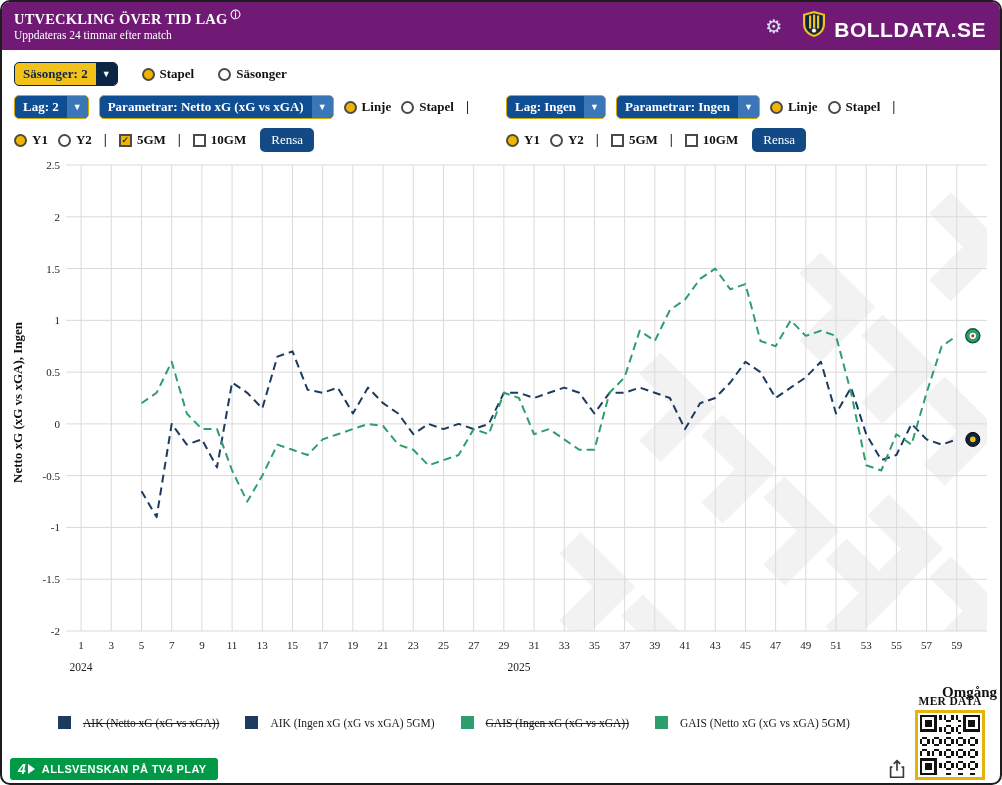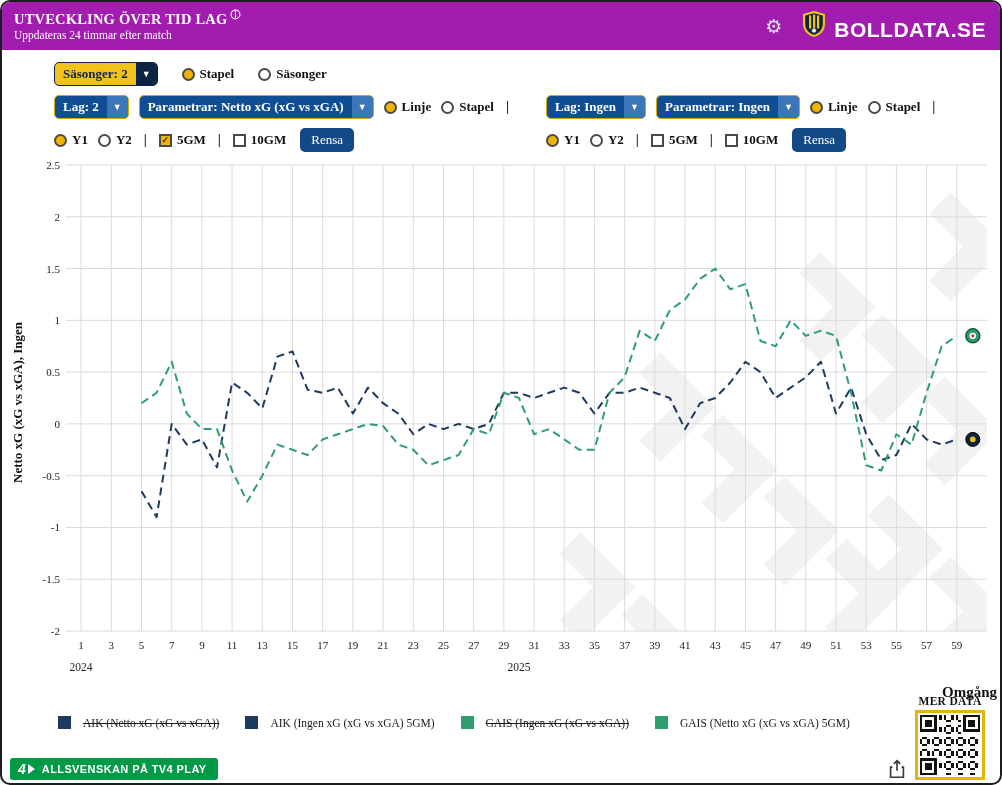--- a/index.html
+++ b/index.html
@@ -1,32 +1,32 @@
 <!DOCTYPE html>
 <html><head>
 <meta charset="utf-8">
 <style>
   html,body{margin:0;padding:0;background:#fff;}
   body{width:1002px;height:785px;font-family:"Liberation Serif",serif;-webkit-font-smoothing:antialiased;}
   .page{position:relative;width:998px;height:781px;border:2px solid #1d1d1d;border-radius:10px;overflow:hidden;background:#fff;}
 
   
-  .topbar{position:absolute;top:0;left:0;right:0;height:48px;background:#a21caf;display:flex;align-items:center;color:#fff;gap:40px;}
+  .topbar{position:absolute;top:0;left:0;right:0;height:48px;background:#701a75;display:flex;align-items:center;color:#fff;gap:40px;}
   .topbar-left{padding:4px 12px;line-height:1.25;}
   .topbar-title{font-size:14.5px;font-weight:bold;letter-spacing:.2px;}
   .info-sup{font-size:10px;vertical-align:super;margin-left:3px;cursor:pointer;}
   .topbar-sub{font-size:11.5px;}
   .topbar-right{margin-left:auto;display:flex;align-items:center;gap:20px;padding-right:14px;}
   .gear{font-size:19px;color:#d9e4f1;cursor:pointer;line-height:1;}
   .brand{display:flex;align-items:flex-end;gap:8px;cursor:pointer;}
   .brand-text{font-family:"Liberation Sans",sans-serif;font-weight:bold;font-size:21px;letter-spacing:.5px;}
 
   
   .controls{position:absolute;top:48px;left:0;right:0;}
-  .ctl-row{display:flex;align-items:center;padding:0 12px;margin-left:40px;}
+  .ctl-row{display:flex;align-items:center;padding:0 12px;}
   .row1{margin-top:12px;gap:24px;}
   .row2{margin-top:9px;}
   .row3{margin-top:9px;}
   .half{display:flex;align-items:center;gap:10px;}
   .half-l{width:492px;flex:0 0 492px;}
 
   .pill{display:inline-flex;align-items:stretch;border-radius:5px;font-weight:bold;font-size:13px;overflow:hidden;cursor:pointer;}
   .pill .txt{padding:3px 8px;display:flex;align-items:center;}
   .pill .arrow{padding:0 6px;font-size:9px;display:flex;align-items:center;}
   .pill-yellow{background:#f2c21b;color:#0b2545;border:1.5px solid #0b2545;}

